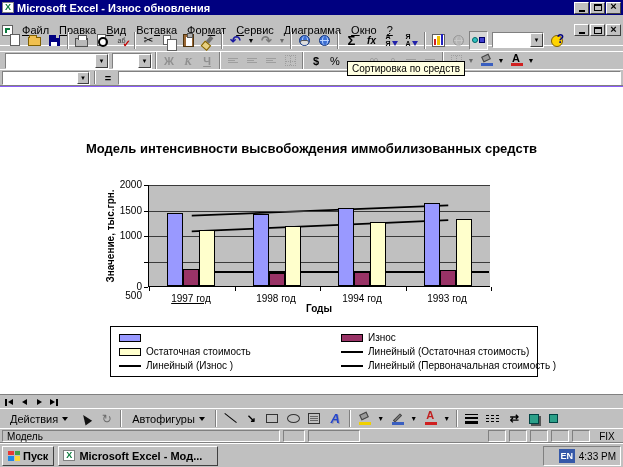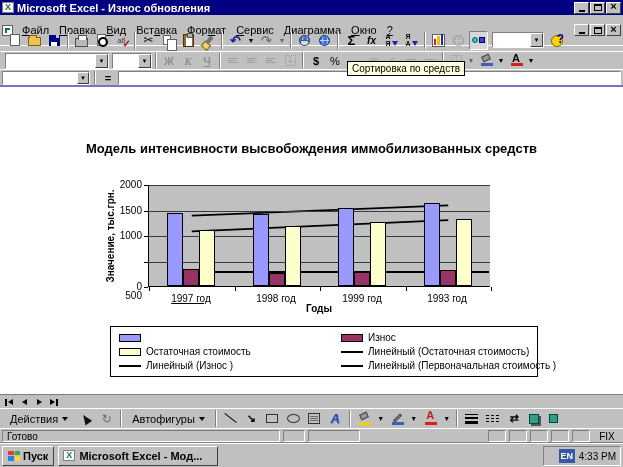--- a/index.html
+++ b/index.html
@@ -487,21 +487,21 @@
           <span>Линейный (Первоначальная стоимость )</span>
         </span>
       </div>
   <div class="ylab" style="left: 102px; top: 194px;">0</div>
       <div class="ylab" style="left: 102px; top: 158px; margin-top: 45px;">500</div>
       <div class="ylab" style="left: 102px; top: 143px;">1000</div>
       <div class="ylab" style="left: 102px; top: 118px;">1500</div>
       <div class="ylab" style="left: 102px; top: 92px;">2000</div>
       <div class="xlab" style="left: 148px; top: 206px; text-decoration: underline;">1997 год</div>
       <div class="xlab" style="left: 233px; top: 206px;">1998 год</div>
-      <div class="xlab" style="left: 319px; top: 206px;">1999 год</div>
+      <div class="xlab" style="left: 319px; top: 206px;">1994 год</div>
       <div class="xlab" style="left: 404px; top: 206px;">1993 год</div>
     </div>
 
   <div class="tabrow">
     <span class="tnav">
       <span class="nb">
           <span class="nbar"></span>
           <span class="tri-l"></span>
         </span>
       <span class="nb">
@@ -595,21 +595,21 @@
       </span>
     <span class="tb">
         <span class="d-shadow"></span>
       </span>
     <span class="tb">
         <span class="d-cube"></span>
       </span>
   </div>
 
   <div class="statusbar">
-    <span class="st-left sunken-flat">Готово</span>
+    <span class="st-left sunken-flat">Модель</span>
     <span class="st-p sunken-flat" style="width:22px;"></span>
     <span class="st-p sunken-flat" style="width:52px;"></span>
     <span style="flex:1;"></span>
     <span class="st-p sunken-flat" style="width:18px;"></span>
     <span class="st-p sunken-flat" style="width:18px;"></span>
     <span class="st-p sunken-flat" style="width:18px;"></span>
     <span class="st-p sunken-flat" style="width:18px;"></span>
     <span class="st-p sunken-flat" style="width:18px;"></span>
     <span class="st-fix">FIX</span>
   </div>

